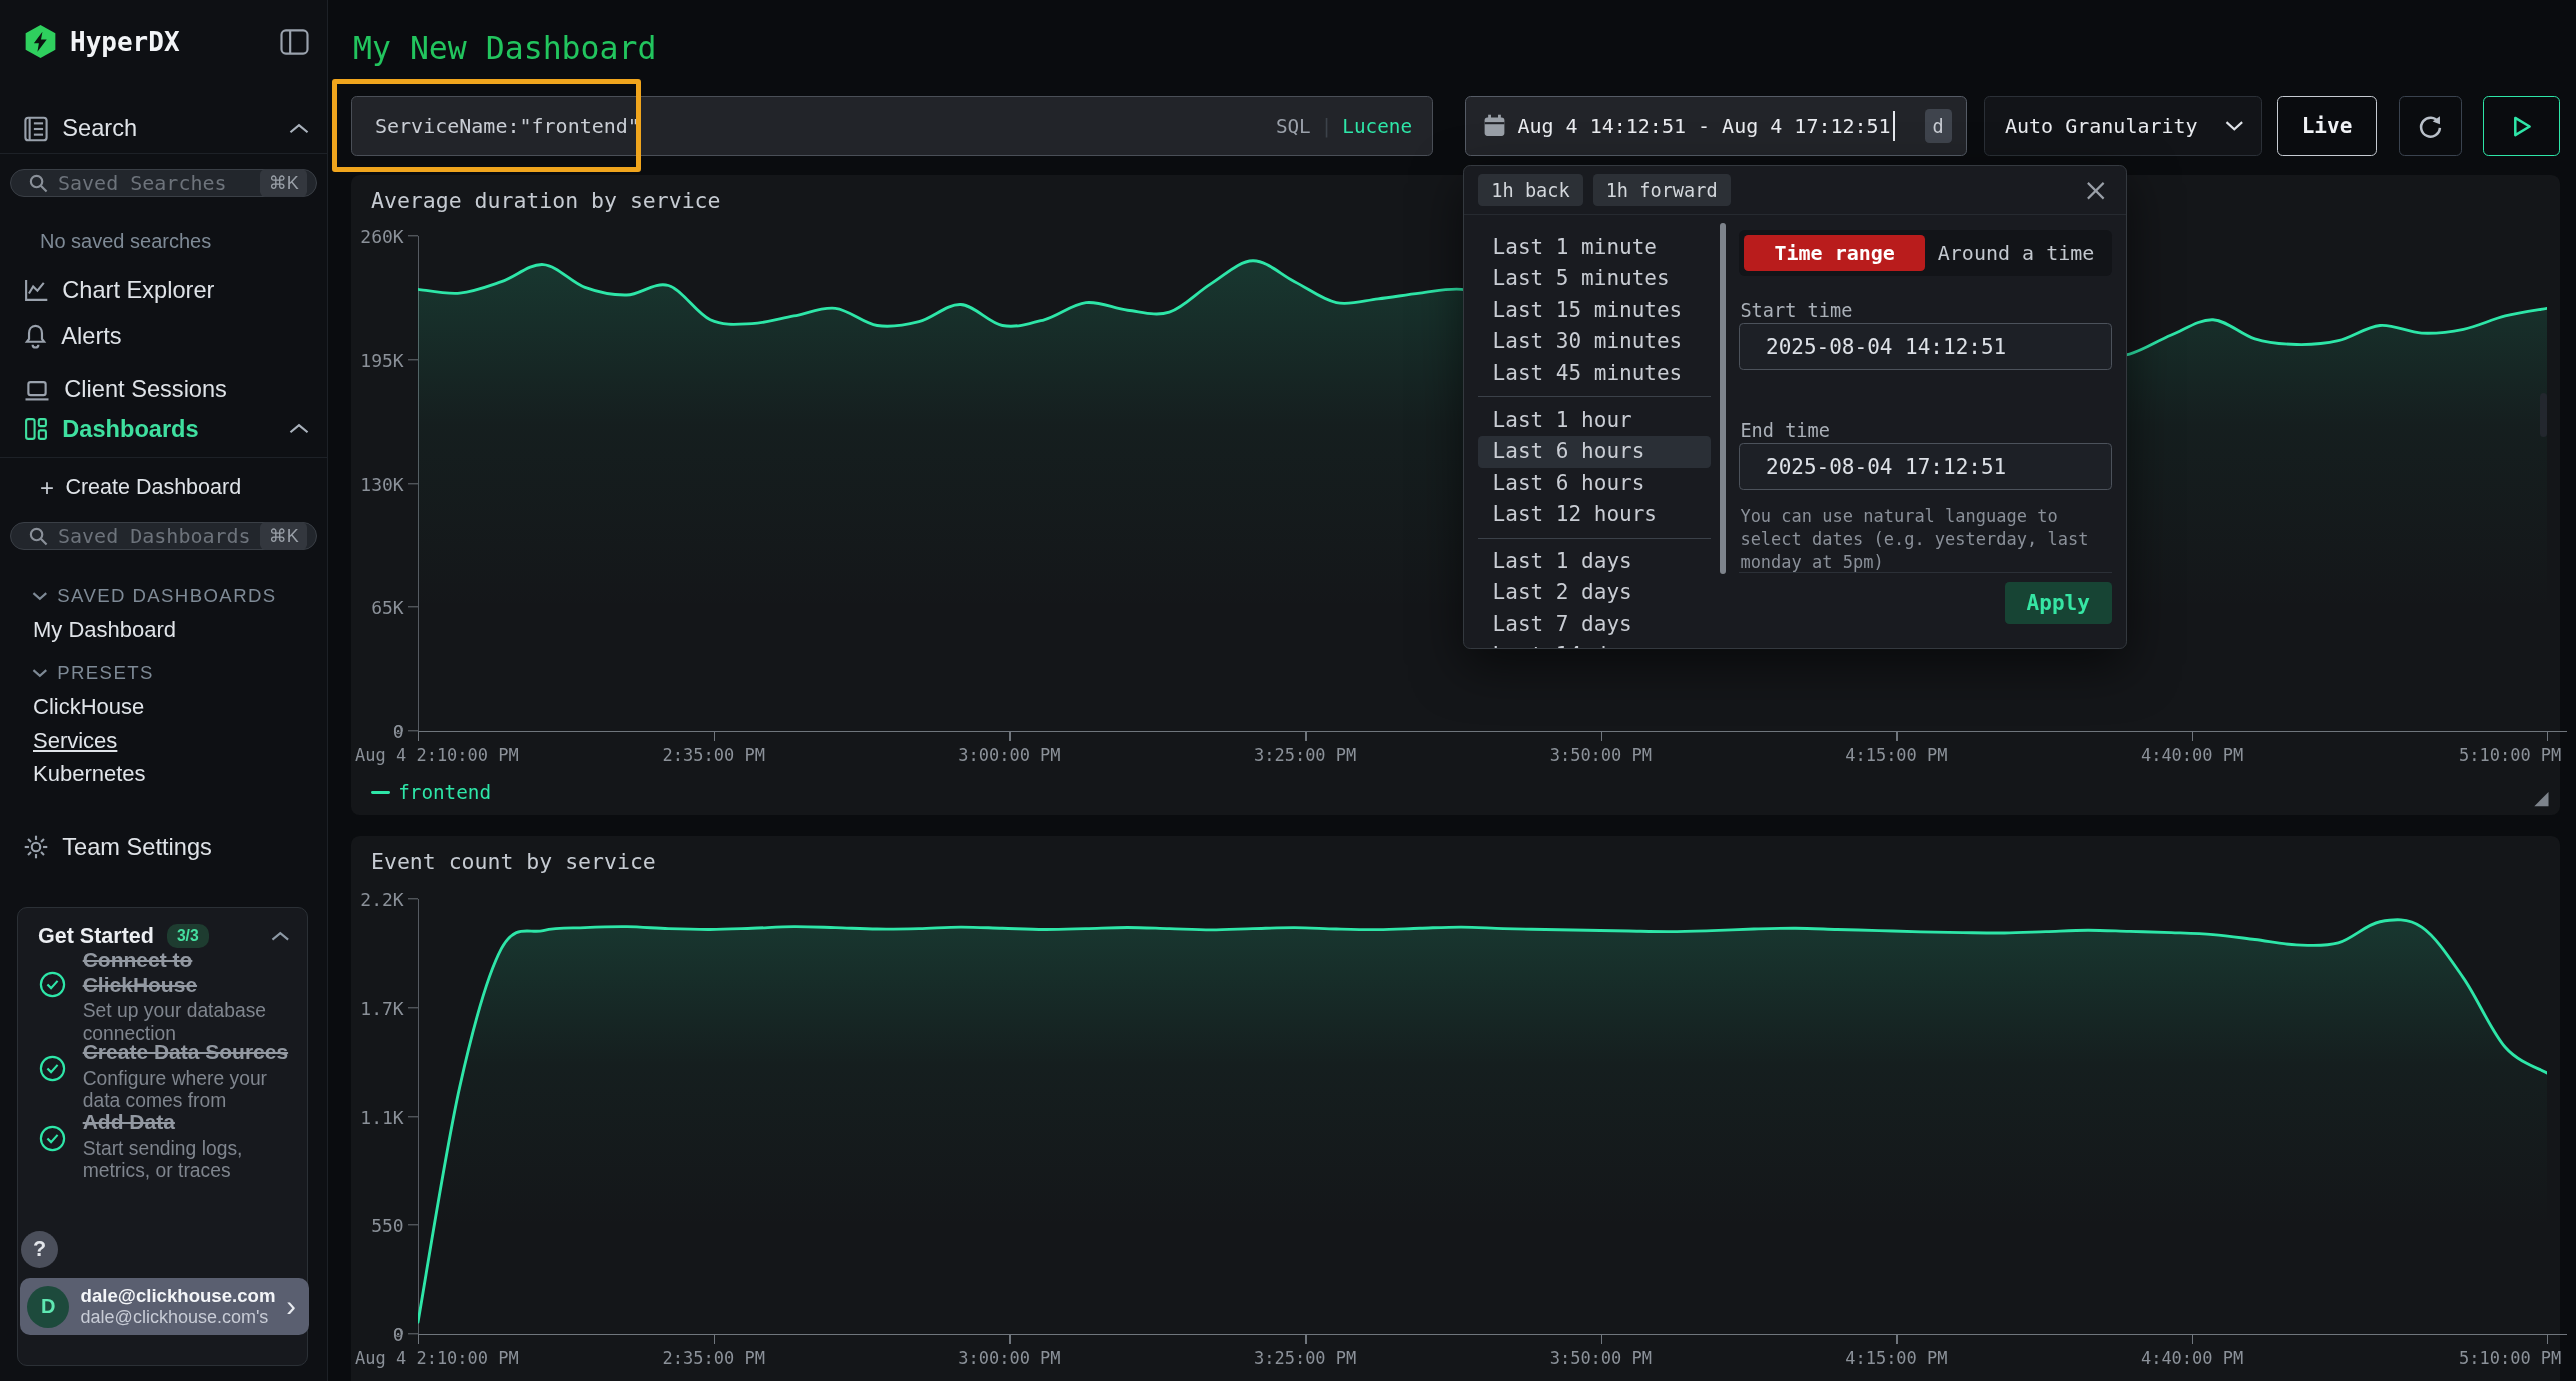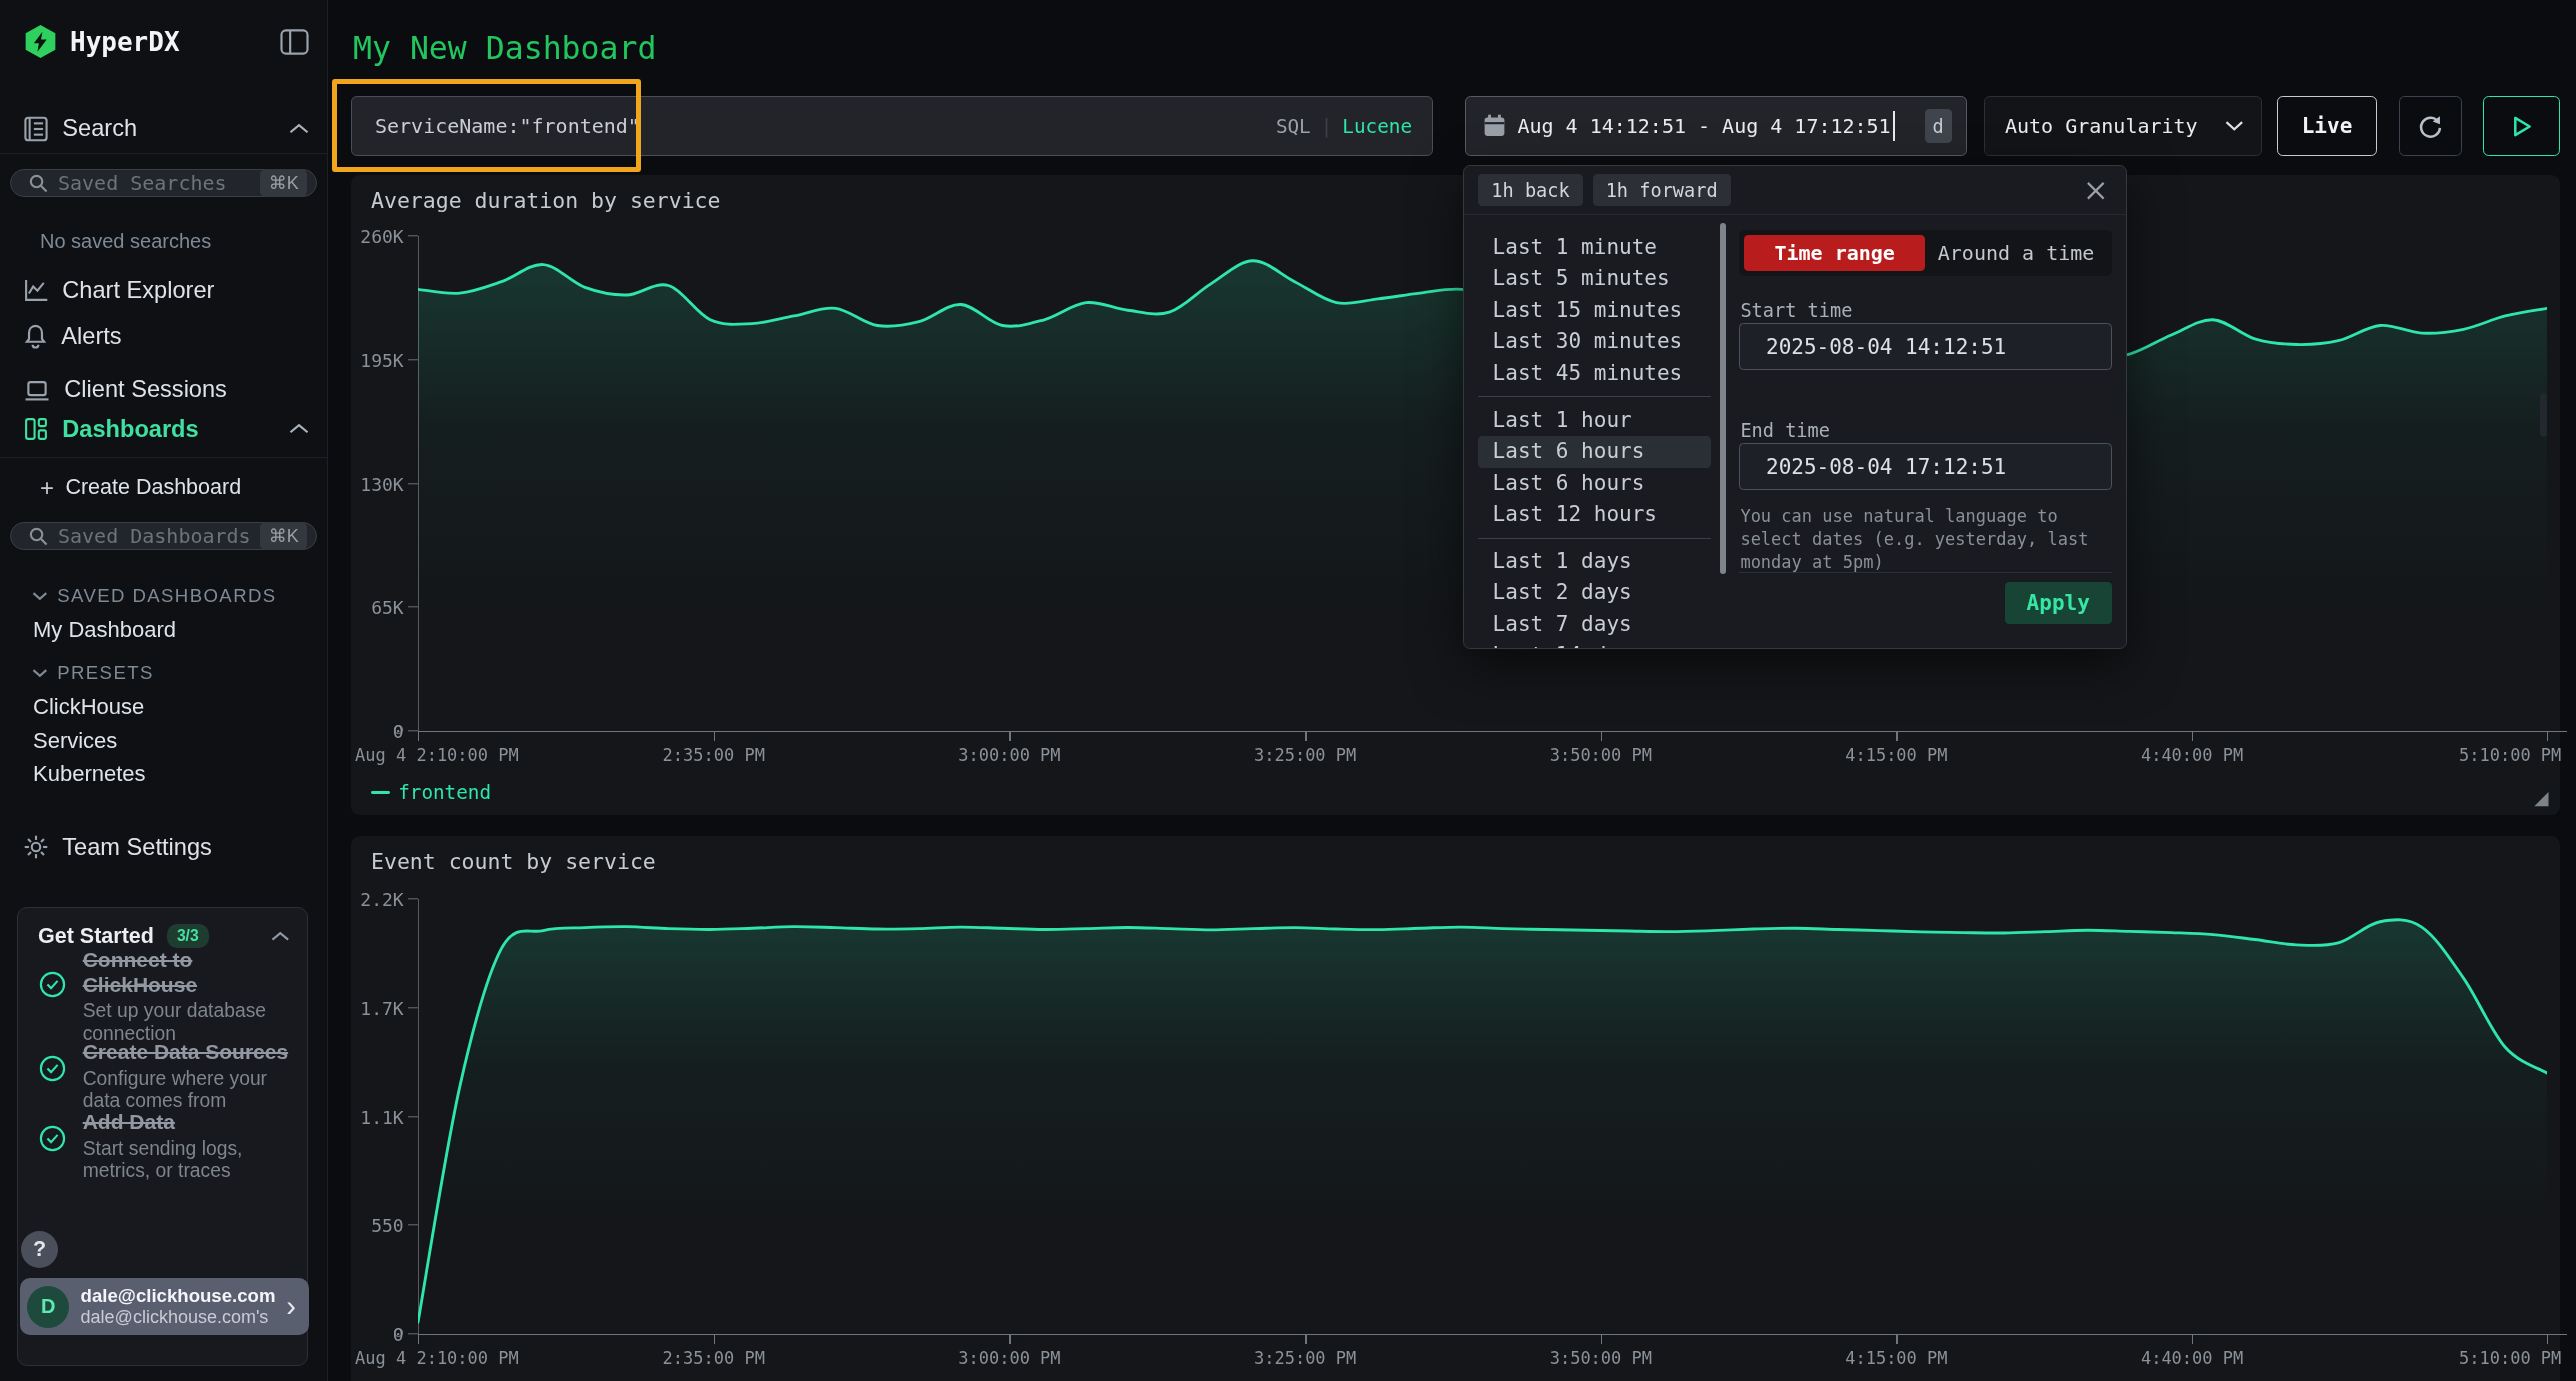--- a/index.html
+++ b/index.html
@@ -229,21 +229,21 @@
     </div>
     <div class="plain-item" style="top:617px;">My Dashboard</div>
 
     <div class="caps-row" style="top:658px;height:29px;">
       <svg width="15.7" height="10" viewBox="0 0 22 14">
           <polyline points="2,3 11,11 20,3" fill="none" stroke="#7e8a96" stroke-width="3"></polyline>
         </svg>
       <span class="caps">PRESETS</span>
     </div>
     <div class="plain-item" style="top:694px;">ClickHouse</div>
-    <div class="plain-item" style="top:728px;">Services</div>
+    <div class="plain-item" style="top:728px;text-decoration:underline;">Services</div>
     <div class="plain-item" style="top:761px;">Kubernetes</div>
 
     <div class="srow" style="top:827px;height:40px;">
       <span>
         <svg width="24" height="24" viewBox="0 0 34 34">
             <circle cx="17" cy="17" r="6" fill="none" stroke="#9aa2ad" stroke-width="3"></circle>
             <g stroke="#9aa2ad" stroke-width="3">
               <line x1="17" y1="1" x2="17" y2="7"></line>
               <line x1="17" y1="27" x2="17" y2="33"></line>
               <line x1="1" y1="17" x2="7" y2="17"></line>

